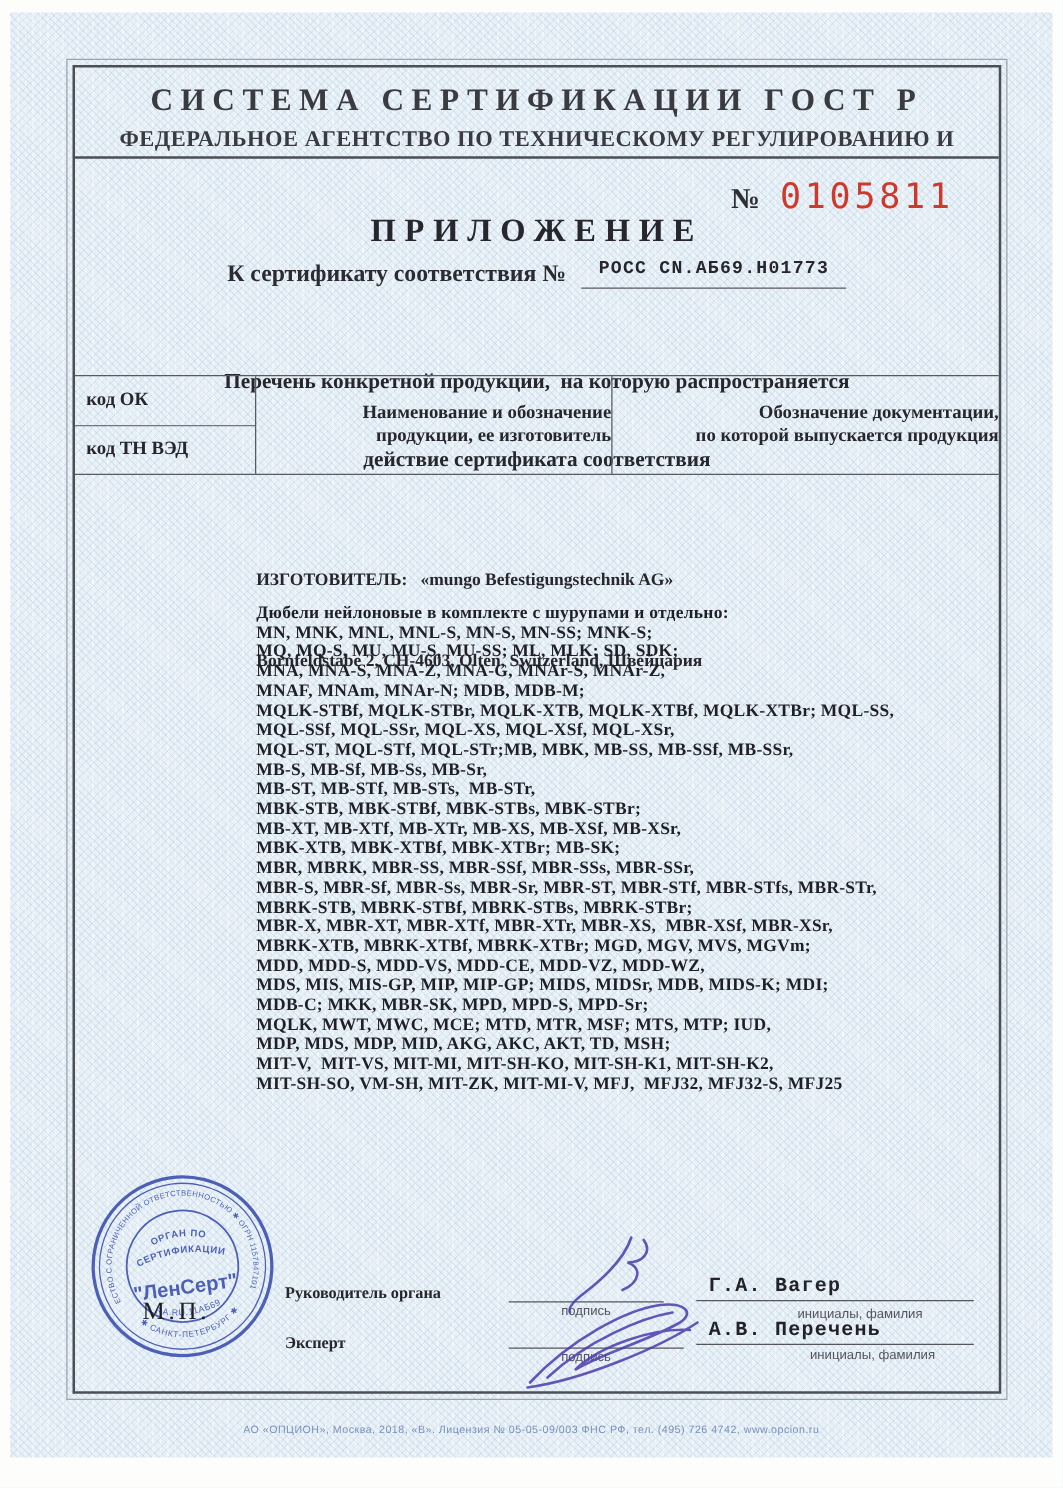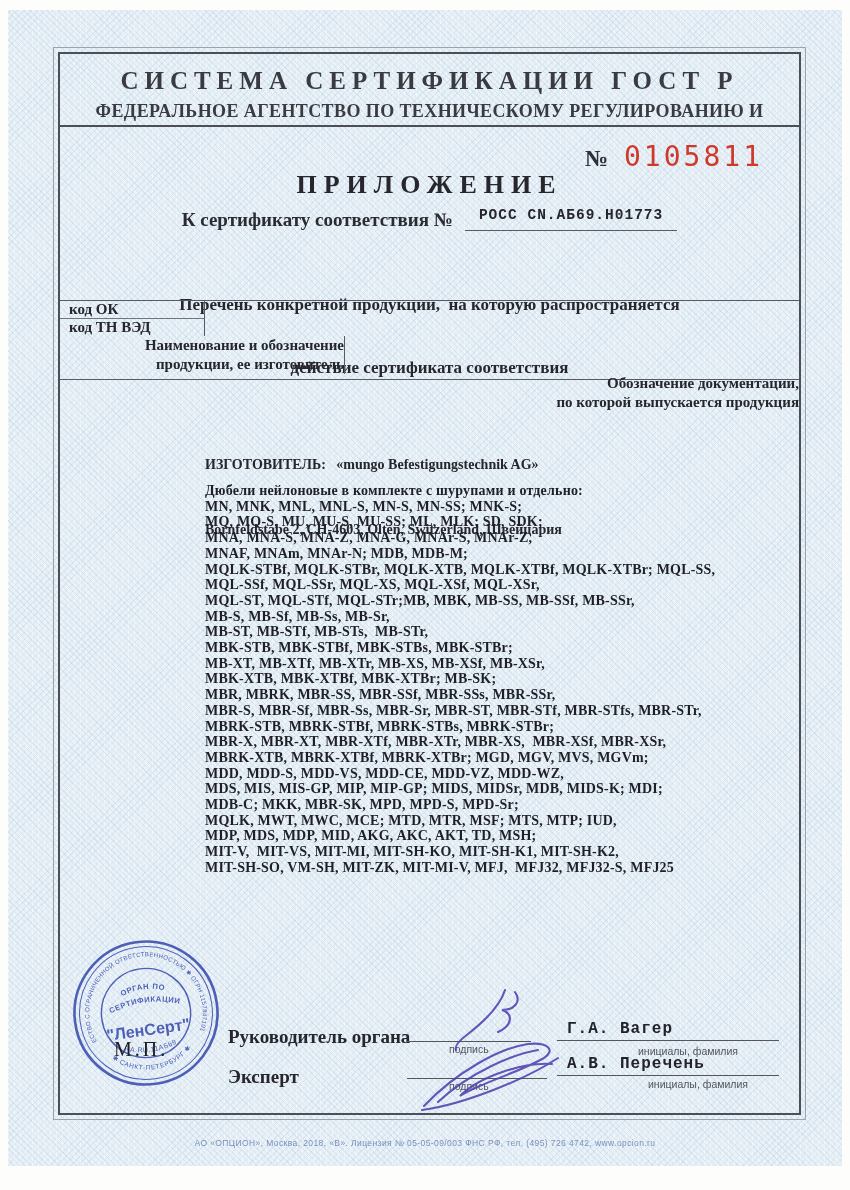--- a/index.html
+++ b/index.html
@@ -27,36 +27,36 @@
          letter-spacing:7px;color:#26262c;}
   .cert-row{top:155px;left:0;right:0;display:flex;justify-content:center;
             align-items:flex-end;gap:12px;}
   .cert-label{font-weight:700;font-size:19px;color:#2b2b32;}
   .cert-value{border-bottom:1px solid #5a5a62;padding:0 14px 2px;}
   .cert-value span{position:relative;top:-5px;font-family:"Liberation Mono",monospace;
                    font-weight:700;font-size:14.5px;letter-spacing:1px;color:#26262c;}
   .subtitle{top:198px;left:0;right:0;text-align:center;font-weight:700;font-size:17px;
             line-height:21px;color:#26262c;white-space:pre-wrap;}
   .ptable{top:246px;left:0;right:0;height:80px;display:flex;
-          border-top:1.5px solid #565b61;border-bottom:1.5px solid #565b61;box-sizing:border-box;flex-direction:column;}
+          border-top:1.5px solid #565b61;border-bottom:1.5px solid #565b61;box-sizing:border-box;}
   .ptc{box-sizing:border-box;font-weight:700;font-size:15px;color:#26262c;}
   .ptc1{width:145px;border-right:1.5px solid #565b61;display:flex;flex-direction:column;}
   .ptc1 .c{flex:1;display:flex;align-items:center;padding-left:9px;}
   .ptc1 .c.top{border-bottom:1px solid #70767c;}
   .ptc2{width:285px;border-right:1.5px solid #565b61;}
   .ptc2,.ptc3{display:flex;flex-direction:column;justify-content:center;
               text-align:right;line-height:19px;}
   .ptc3{flex:1;}
   .mfr{top:357px;left:145px;font-weight:700;font-size:14px;line-height:21.5px;
        color:#26262c;white-space:pre-wrap;}
   .products{top:429px;left:145px;right:6px;font-weight:700;font-size:14px;
             line-height:15.7px;letter-spacing:.2px;color:#1f1f26;}
   .products div{white-space:pre-wrap;}
   
-  .role{font-weight:700;font-size:19px;color:#26262c;}
+  .role{font-weight:700;font-size:13px;color:#26262c;}
   .sigline{border-bottom:1.2px solid #55555c;}
   .cap{font-family:"Liberation Sans",sans-serif;font-size:10.5px;color:#55555e;}
   .namebox{display:flex;align-items:flex-end;border-bottom:1.2px solid #55555c;
            box-sizing:border-box;padding-left:10px;}
   .namebox span{font-family:"Liberation Mono",monospace;font-weight:700;font-size:16px;
                 letter-spacing:1px;color:#222228;margin-bottom:2px;}
   .mp{font-weight:400;font-size:20px;letter-spacing:3px;color:#1d1d22;z-index:5;}
   .stamp{z-index:3;opacity:.9;}
   .stamp text{font-family:"Liberation Sans",sans-serif;fill:#3e51b0;stroke:none;}
   .ink{z-index:6;pointer-events:none;}

